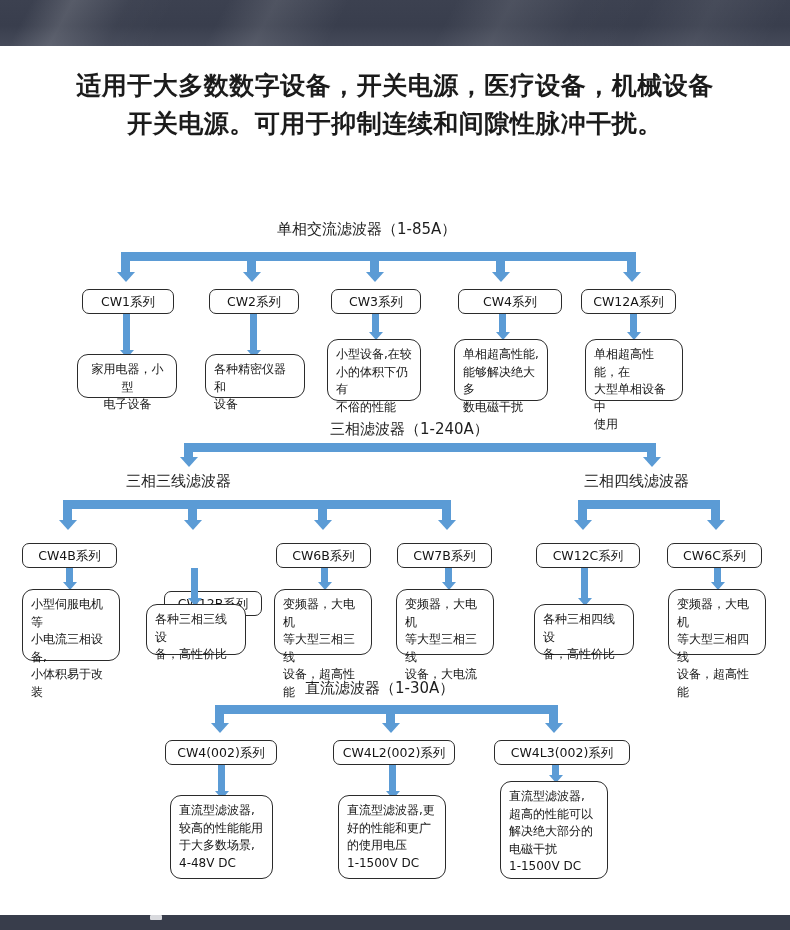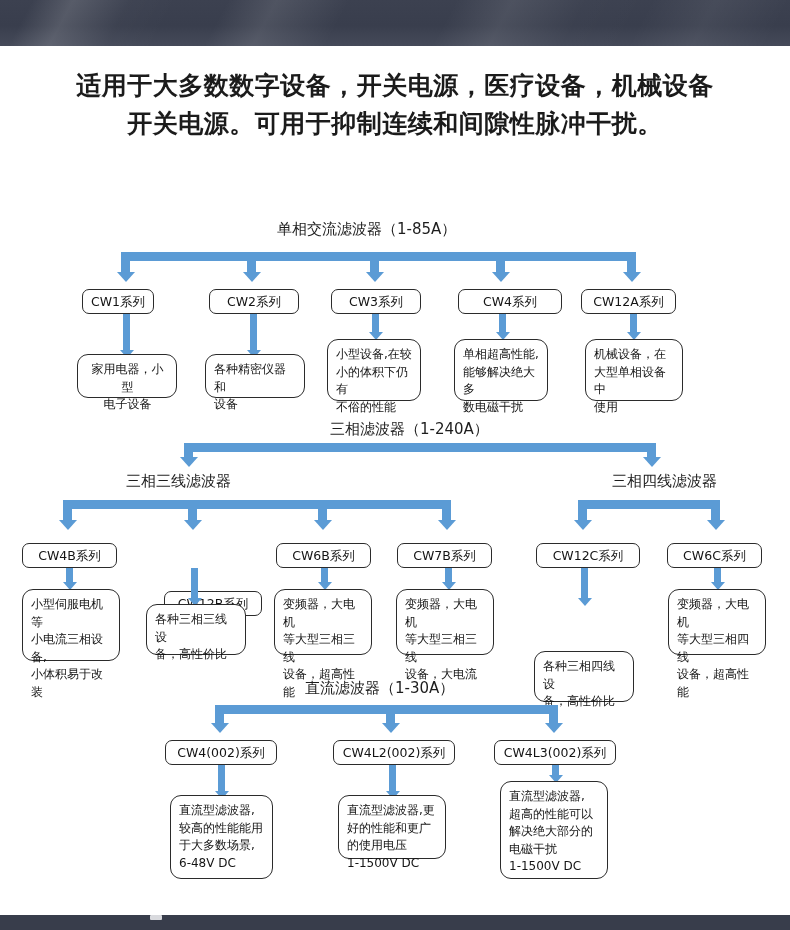--- a/index.html
+++ b/index.html
@@ -105,21 +105,21 @@
   <div class="arrow" style="left:116.5px;top:272px;"></div>
   <div class="stem" style="left:247px;top:252px;height:20px;"></div>
   <div class="arrow" style="left:242.5px;top:272px;"></div>
   <div class="stem" style="left:370px;top:252px;height:20px;"></div>
   <div class="arrow" style="left:365.5px;top:272px;"></div>
   <div class="stem" style="left:496px;top:252px;height:20px;"></div>
   <div class="arrow" style="left:491.5px;top:272px;"></div>
   <div class="stem" style="left:627px;top:252px;height:20px;"></div>
   <div class="arrow" style="left:622.5px;top:272px;"></div>
 
-  <div class="node series" style="left:82px;top:289px;width:72px;">CW1系列</div>
+  <div class="node series" style="left:82px;top:289px;width:92px;">CW1系列</div>
   <div class="node series" style="left:209px;top:289px;width:90px;">CW2系列</div>
   <div class="node series" style="left:331px;top:289px;width:90px;">CW3系列</div>
   <div class="node series" style="left:458px;top:289px;width:104px;">CW4系列</div>
   <div class="node series" style="left:581px;top:289px;width:95px;">CW12A系列</div>
 
   <div class="stem sm" style="left:123px;top:314px;height:36px;"></div>
   <div class="arrow sm" style="left:119.5px;top:350px;"></div>
   <div class="stem sm" style="left:250px;top:314px;height:36px;"></div>
   <div class="arrow sm" style="left:246.5px;top:350px;"></div>
   <div class="stem sm" style="left:372px;top:314px;height:18px;"></div>
@@ -141,35 +141,35 @@
       <div>单相超高性能,</div>
       <div>能够解决绝大多</div>
       <div>数电磁干扰</div>
     </div>
   <div class="node desc l" style="left:327px;top:339px;width:94px;height:62px;">
       <div>小型设备,在较</div>
       <div>小的体积下仍有</div>
       <div>不俗的性能</div>
     </div>
   <div class="node desc l" style="left:585px;top:339px;width:98px;height:62px;">
-      <div>机械设备，在</div>
+      <div>单相超高性能，在</div>
       <div>大型单相设备中</div>
       <div>使用</div>
     </div>
 
   <div class="sect-title" style="left:330px;top:420px;">三相滤波器（1-240A）</div>
 
   <div class="bar" style="left:184px;top:443px;width:472px;height:9px;"></div>
   <div class="stem" style="left:184px;top:443px;height:14px;"></div>
   <div class="arrow" style="left:179.5px;top:457px;"></div>
   <div class="stem" style="left:647px;top:443px;height:14px;"></div>
   <div class="arrow" style="left:642.5px;top:457px;"></div>
 
   <div class="sub-title" style="left:126px;top:472px;">三相三线滤波器</div>
-  <div class="sub-title" style="left:584px;top:472px;margin-left:28px;">三相四线滤波器</div>
+  <div class="sub-title" style="left:584px;top:472px;">三相四线滤波器</div>
 
   <div class="bar" style="left:63px;top:500px;width:388px;height:9px;"></div>
   <div class="stem" style="left:63px;top:500px;height:20px;"></div>
   <div class="arrow" style="left:58.5px;top:520px;"></div>
   <div class="stem" style="left:188px;top:500px;height:20px;"></div>
   <div class="arrow" style="left:183.5px;top:520px;"></div>
   <div class="stem" style="left:318px;top:500px;height:20px;"></div>
   <div class="arrow" style="left:313.5px;top:520px;"></div>
   <div class="stem" style="left:442px;top:500px;height:20px;"></div>
   <div class="arrow" style="left:437.5px;top:520px;"></div>
@@ -212,21 +212,21 @@
   <div class="node desc l" style="left:274px;top:589px;width:98px;height:66px;">
       <div>变频器，大电机</div>
       <div>等大型三相三线</div>
       <div>设备，超高性能</div>
     </div>
   <div class="node desc l" style="left:396px;top:589px;width:98px;height:66px;">
       <div>变频器，大电机</div>
       <div>等大型三相三线</div>
       <div>设备，大电流</div>
     </div>
-  <div class="node desc l" style="left:534px;top:604px;width:100px;height:51px;margin-top:47px;">
+  <div class="node desc l" style="left:534px;top:604px;width:100px;height:51px;">
       <div>各种三相四线设</div>
       <div>备，高性价比</div>
     </div>
   <div class="node desc l" style="left:668px;top:589px;width:98px;height:66px;">
       <div>变频器，大电机</div>
       <div>等大型三相四线</div>
       <div>设备，超高性能</div>
     </div>
 
   <div class="sect-title" style="left:305px;top:679px;">直流滤波器（1-30A）</div>
@@ -234,36 +234,36 @@
   <div class="bar" style="left:215px;top:705px;width:343px;height:9px;"></div>
   <div class="stem" style="left:215px;top:705px;height:18px;"></div>
   <div class="arrow" style="left:210.5px;top:723px;"></div>
   <div class="stem" style="left:386px;top:705px;height:18px;"></div>
   <div class="arrow" style="left:381.5px;top:723px;"></div>
   <div class="stem" style="left:549px;top:705px;height:18px;"></div>
   <div class="arrow" style="left:544.5px;top:723px;"></div>
 
   <div class="node series" style="left:165px;top:740px;width:112px;">CW4(002)系列</div>
   <div class="node series" style="left:333px;top:740px;width:122px;">CW4L2(002)系列</div>
-  <div class="node series" style="left:494px;top:740px;width:122px;">CW4L3(002)系列</div>
+  <div class="node series" style="left:494px;top:740px;width:136px;">CW4L3(002)系列</div>
 
   <div class="stem sm" style="left:218px;top:765px;height:26px;"></div>
   <div class="arrow sm" style="left:214.5px;top:791px;"></div>
   <div class="stem sm" style="left:389px;top:765px;height:26px;"></div>
   <div class="arrow sm" style="left:385.5px;top:791px;"></div>
   <div class="stem sm" style="left:552px;top:765px;height:10px;"></div>
   <div class="arrow sm" style="left:548.5px;top:775px;"></div>
 
   <div class="node desc l" style="left:170px;top:795px;width:103px;height:84px;">
       <div>直流型滤波器,</div>
       <div>较高的性能能用</div>
       <div>于大多数场景,</div>
-      <div>6-48V DC</div>
-    </div>
-  <div class="node desc l" style="left:338px;top:795px;width:108px;height:64px;">
+      <div>4-48V DC</div>
+    </div>
+  <div class="node desc l" style="left:338px;top:795px;width:108px;height:84px;">
       <div>直流型滤波器,更</div>
       <div>好的性能和更广</div>
       <div>的使用电压</div>
       <div>1-1500V DC</div>
     </div>
   <div class="node desc l" style="left:500px;top:781px;width:108px;height:98px;">
       <div>直流型滤波器,</div>
       <div>超高的性能可以</div>
       <div>解决绝大部分的</div>
       <div>电磁干扰</div>

